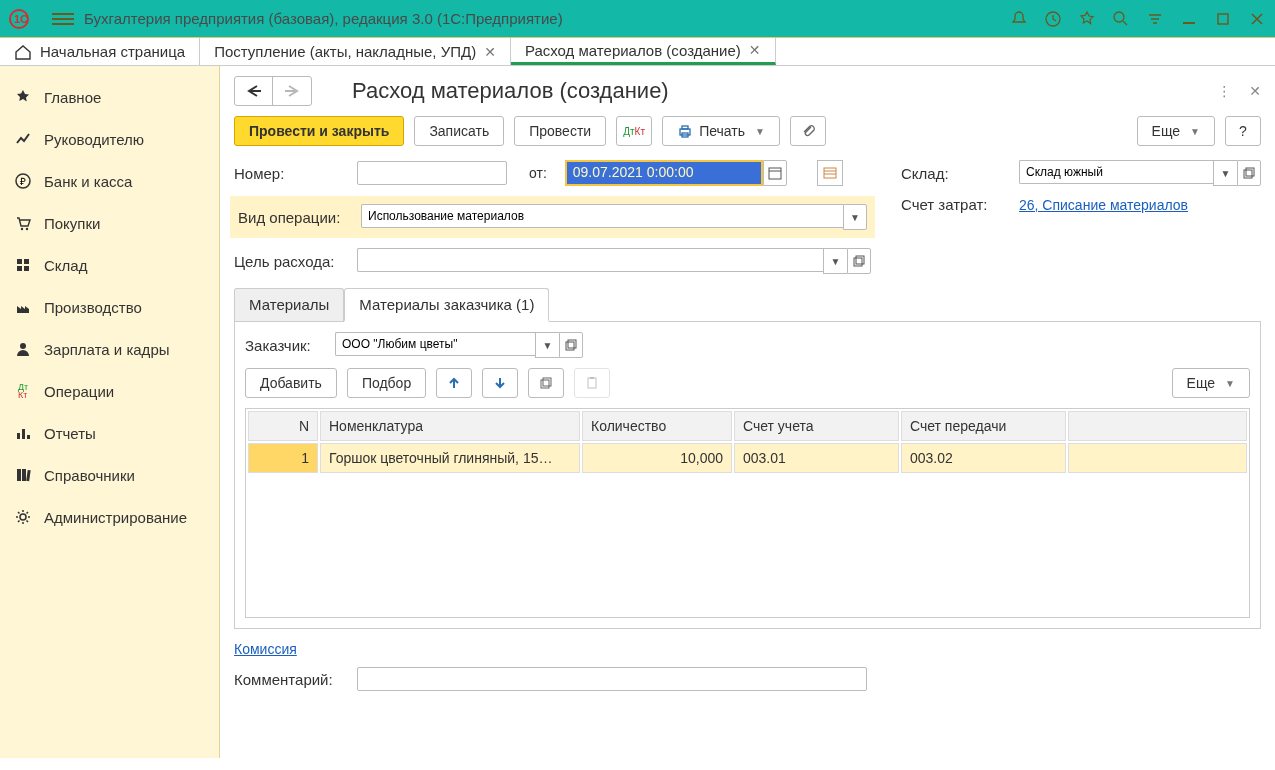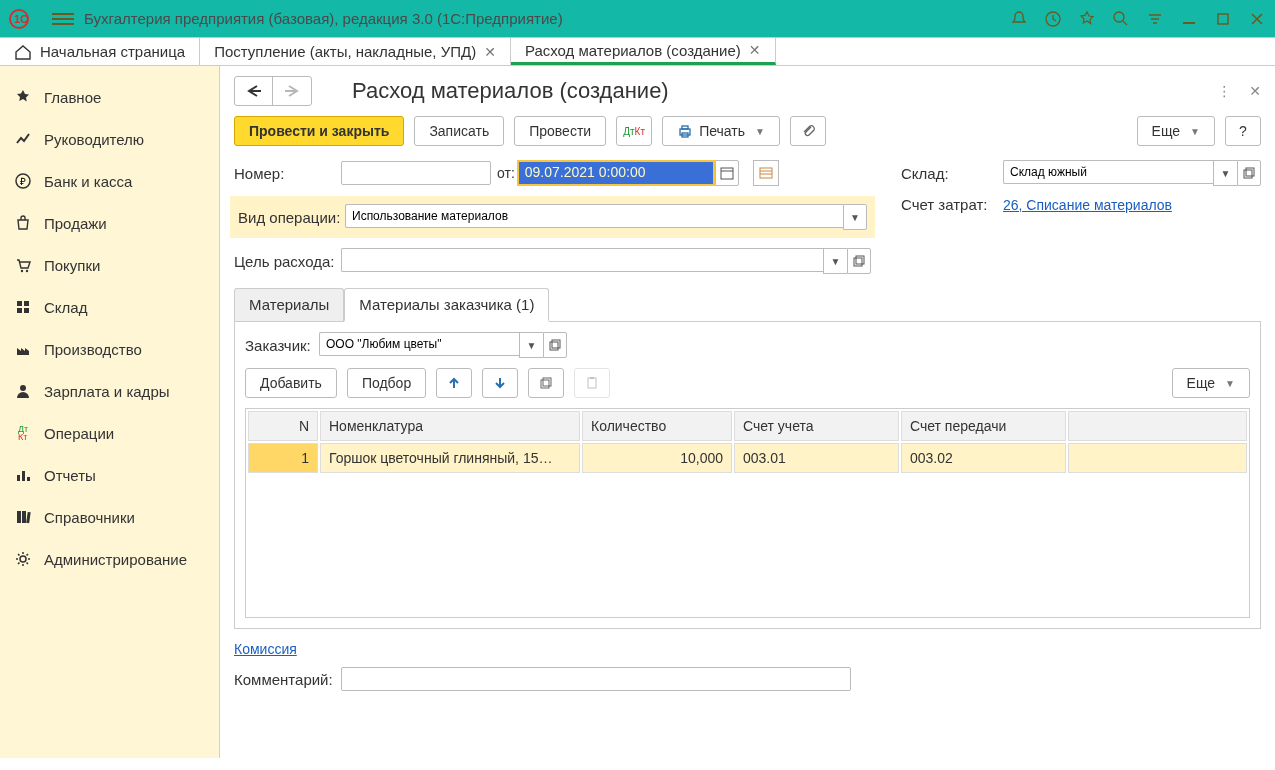--- a/index.html
+++ b/index.html
@@ -38,21 +38,21 @@
 .main-header-actions { margin-left: auto; display:flex; gap: 18px; align-items:center; color:#888; }
 
 
 .toolbar { display:flex; gap:10px; align-items:center; margin-bottom: 14px; flex-wrap: wrap; }
 .btn { height: 30px; border: 1px solid #bbb; border-radius: 3px; background: #fff; padding: 0 14px; display:flex; align-items:center; gap:6px; cursor:pointer; font-size: 14px; }
 .btn.primary { background: #ffd92e; border-color: #d4a800; font-weight: 600; }
 .btn.icon-only { padding: 0; width: 36px; justify-content:center; }
 .btn .caret { font-size: 10px; color:#777; margin-left:4px; }
 
 
-.form-row { display:flex; align-items:center; gap: 2px; margin-bottom: 10px; }
+.form-row { display:flex; align-items:center; gap: 18px; margin-bottom: 10px; }
 .form-row .label { width: 105px; color:#333; font-size: 15px; }
 .form-row.hl { background:#fff3c7; padding: 8px; margin-left:-4px; margin-right:-4px; }
 .input { height: 19px; border:1px solid #bbb; border-radius:2px; padding:11px 6px; font-size:12px; background:#fff; }
 .date-input { width: 198px; background:#3a6fd8; color:#fef9c3; padding:2px 6px; border:2px solid #f5c542; }
 .input-group { display:flex; }
 .input-group .input { border-top-right-radius:0; border-bottom-right-radius:0; border-right:none; }
 .input-group .ibtn { width:24px; height:26px; border:1px solid #bbb; background:#fff; display:flex; align-items:center; justify-content:center; cursor:pointer; font-size:12px; color:#555; }
 .input-group .ibtn:not(:last-child){ border-right:none; }
 .input-group .ibtn:last-child{ border-top-right-radius:2px; border-bottom-right-radius:2px; }
 
@@ -185,28 +185,20 @@
         <span>Руководителю</span>
       </div>
       <div class="item">
         <span class="sicon">
           <svg width="16" height="16">
             <circle cx="8" cy="8" r="7" fill="none" stroke="#333" stroke-width="1.5"></circle>
             <text x="5" y="12" font-size="10">₽</text>
           </svg>
         </span>
         <span>Банк и касса</span>
-      </div>
-      <div class="item">
-        <span class="sicon">
-          <svg width="16" height="16">
-            <path d="M3 5h10l-1 9H4z M6 5V3a2 2 0 0 1 4 0v2" fill="none" stroke="#333" stroke-width="1.4"></path>
-          </svg>
-        </span>
-        <span>Продажи</span>
       </div>
       <div class="item">
         <span class="sicon">
           <svg width="16" height="16">
             <path d="M2 3h2l2 8h7l2-6H5" fill="none" stroke="#333" stroke-width="1.4"></path>
             <circle cx="7" cy="14" r="1.2" fill="#333"></circle>
             <circle cx="12" cy="14" r="1.2" fill="#333"></circle>
           </svg>
         </span>
         <span>Покупки</span>

